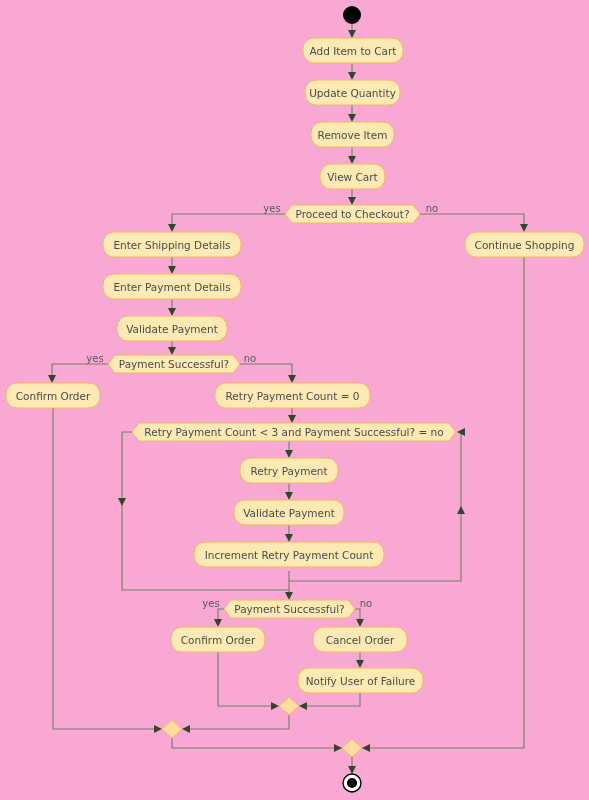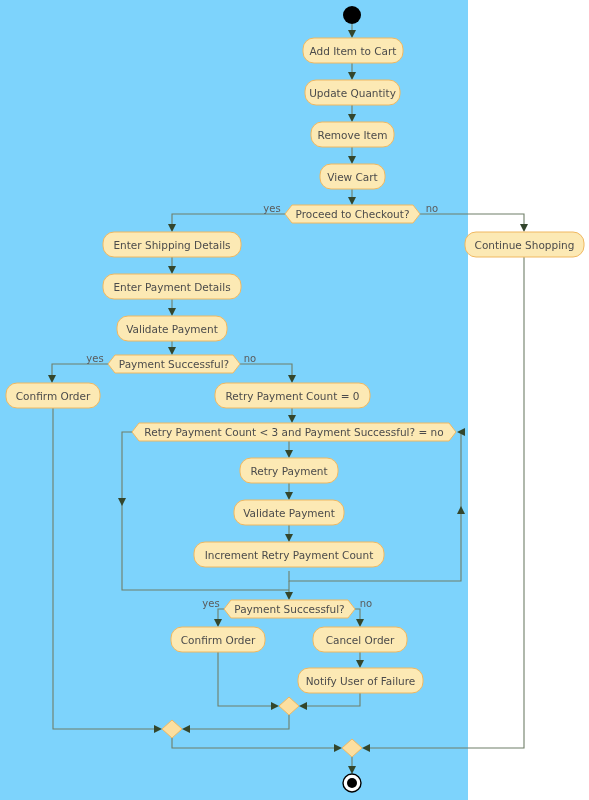--- a/index.html
+++ b/index.html
@@ -8,23 +8,23 @@
     background: #ffffff;
   }
   body {
     width: 589px;
     height: 800px;
     overflow: hidden;
     font-family: "DejaVu Sans", sans-serif;
   }
   #diagram-root {
     position: relative;
-    width: 468px;
+    width: 589px;
     height: 800px;
-    background: #7dd3fc;
+    background: #f9a8d4;
   }
   svg#activity-svg {
     display: block;
     width: 589px;
     height: 800px;
   }
   .node-shape {
     fill: #fce9b4;
     stroke: #f0b860;
     stroke-width: 1;

